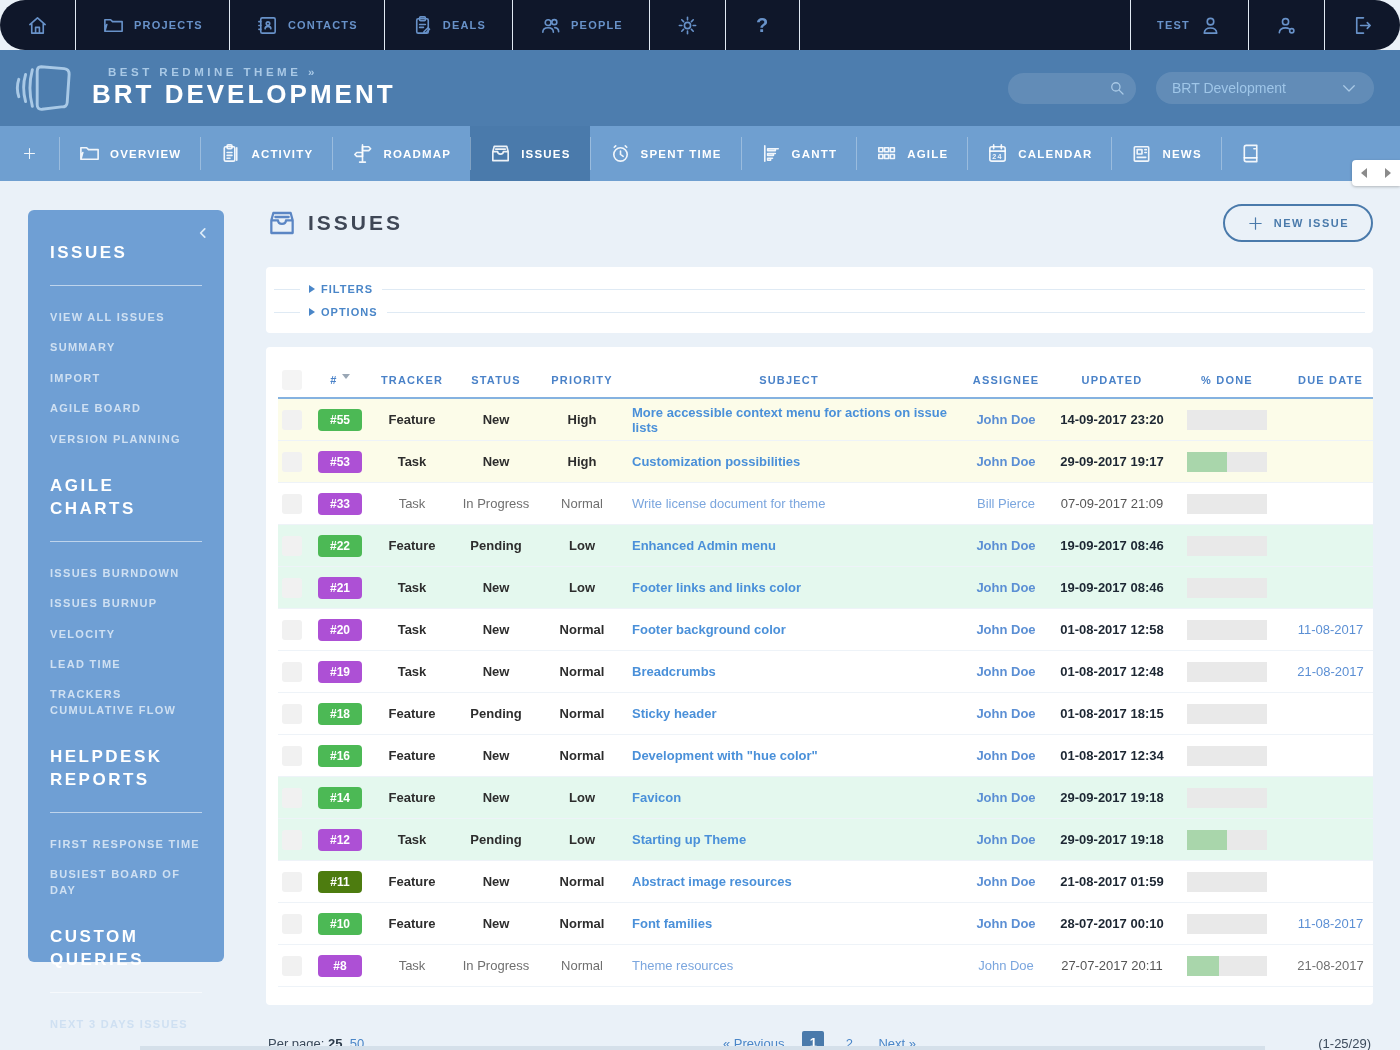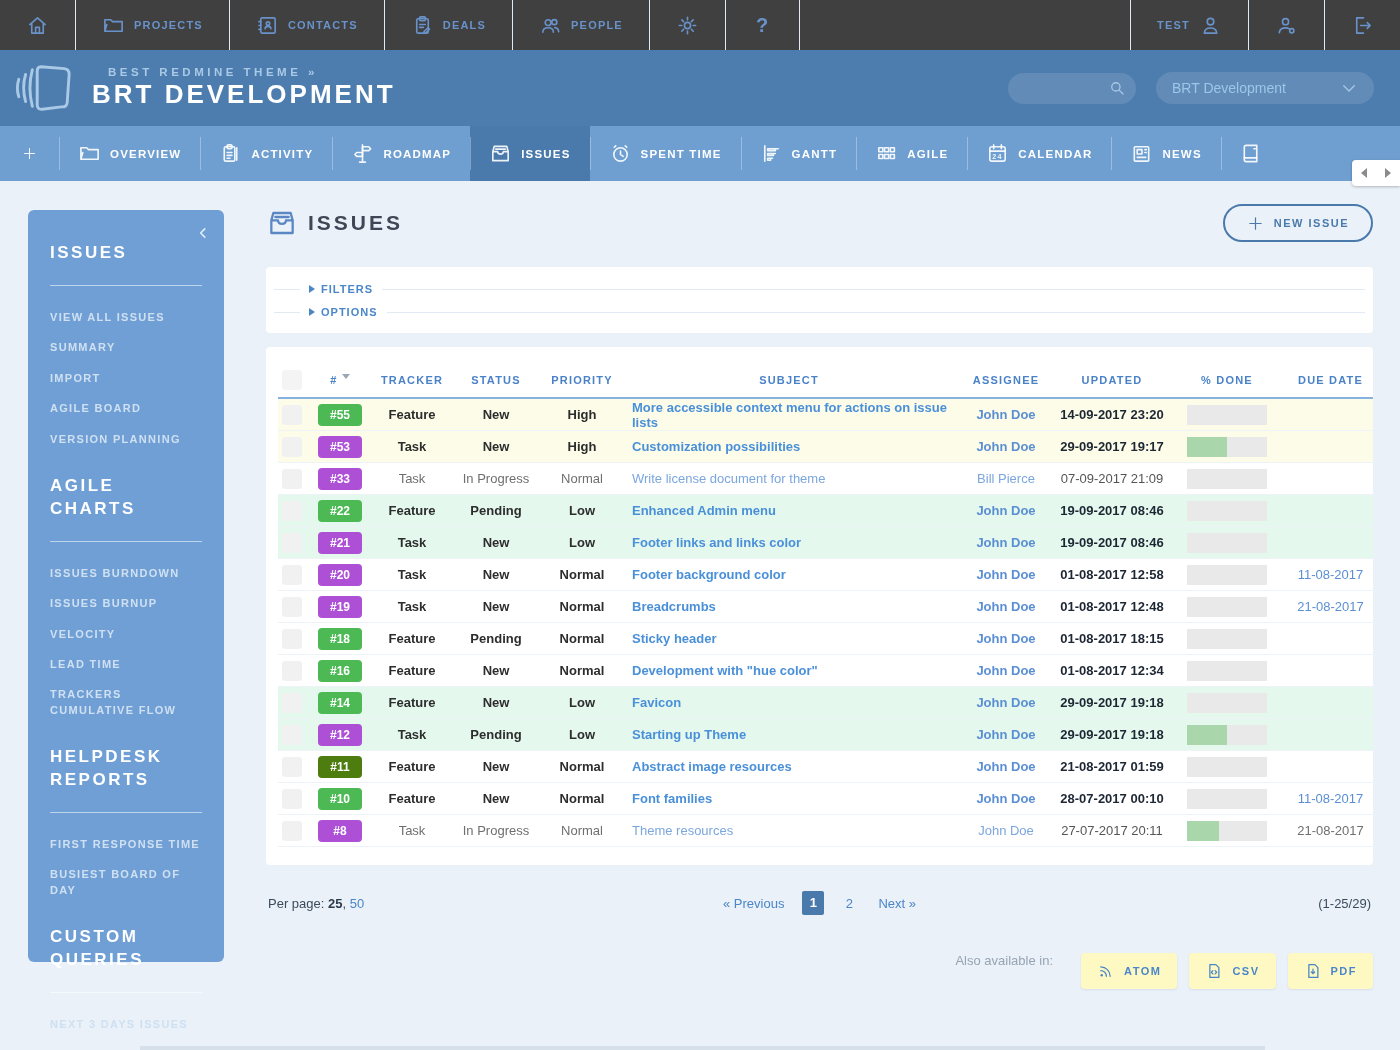--- a/index.html
+++ b/index.html
@@ -8,21 +8,21 @@
     font-family: "Liberation Sans", sans-serif;
     background: var(--page-bg, #eaf1f8);
     position: relative;
     overflow: hidden;
     color:#333;
   }
   svg { display:block; }
   .ic { display:inline-flex; align-items:center; justify-content:center; flex:0 0 auto; }
 
   
-  #topbar { height:50px; background:#404040; display:flex; align-items:stretch; }
+  #topbar { height:50px; background:#0f172a; display:flex; align-items:stretch;border-radius:25px; }
   .tb-item {
     display:flex; align-items:center; gap:9px; padding:0 26px;
     color: var(--topbar-link, #6892c9); font-size:11px; font-weight:bold; letter-spacing:1.2px;
     border-right:1px solid #e1e9f3; cursor:pointer;
   }
   .tb-item .ic svg { width:23px; height:23px; }
   .tb-spacer { flex:1; }
   #topbar-right { display:flex; align-items:stretch; }
   .tb-right-item { border-left:1px solid #e1e9f3; border-right:none; }
   .tb-help { font-size:20px; font-weight:bold; padding:0 30px; }
@@ -105,21 +105,21 @@
   }
   .tri-exp { width:0; height:0; border:4px solid transparent; border-left:6px solid var(--link,#4a86c8); border-right:none; }
 
   
   #table-panel { margin-top:14px; padding:16px 0 18px 12px; }
   .tbl-grid { display:grid; grid-template-columns:30px 64px 80px 88px 84px 1fr 104px 108px 122px 85px; align-items:center; }
   #tbl-header { height:36px; border-bottom:2px solid #85b2e0; }
   .th { text-align:center; color:var(--table-header-text,#4a82c8); font-size:11px; font-weight:bold; letter-spacing:1.2px; }
   .th.sub { text-align:center; }
   .sort-arrow { display:inline-block; width:0; height:0; border:4px solid transparent; border-top:5px solid #9aa7b5; margin-left:4px; vertical-align:1px; }
-  .row { height:32px; border-bottom:1px solid #eef3f8; }
+  .row { height:42px; border-bottom:1px solid #eef3f8; }
   .row.row-high { background:var(--row-high,#fcfce9); }
   .row.row-low  { background:var(--row-low,#e4f8ee); }
   .chk { width:20px; height:20px; background:#f1f1f1; border-radius:3px; margin-left:4px; cursor:pointer; }
   #tbl-header .chk { background:#f4f4f4; }
   .badge {
     justify-self:center; min-width:44px; text-align:center; padding:4px 8px; border-radius:4px;
     color:#fff; font-size:12px; font-weight:bold; cursor:pointer;
   }
   .cell { text-align:center; font-size:13px; font-weight:bold; color:#2d2d2d; }
   .cell.subject { text-align:left; padding-left:8px; }

